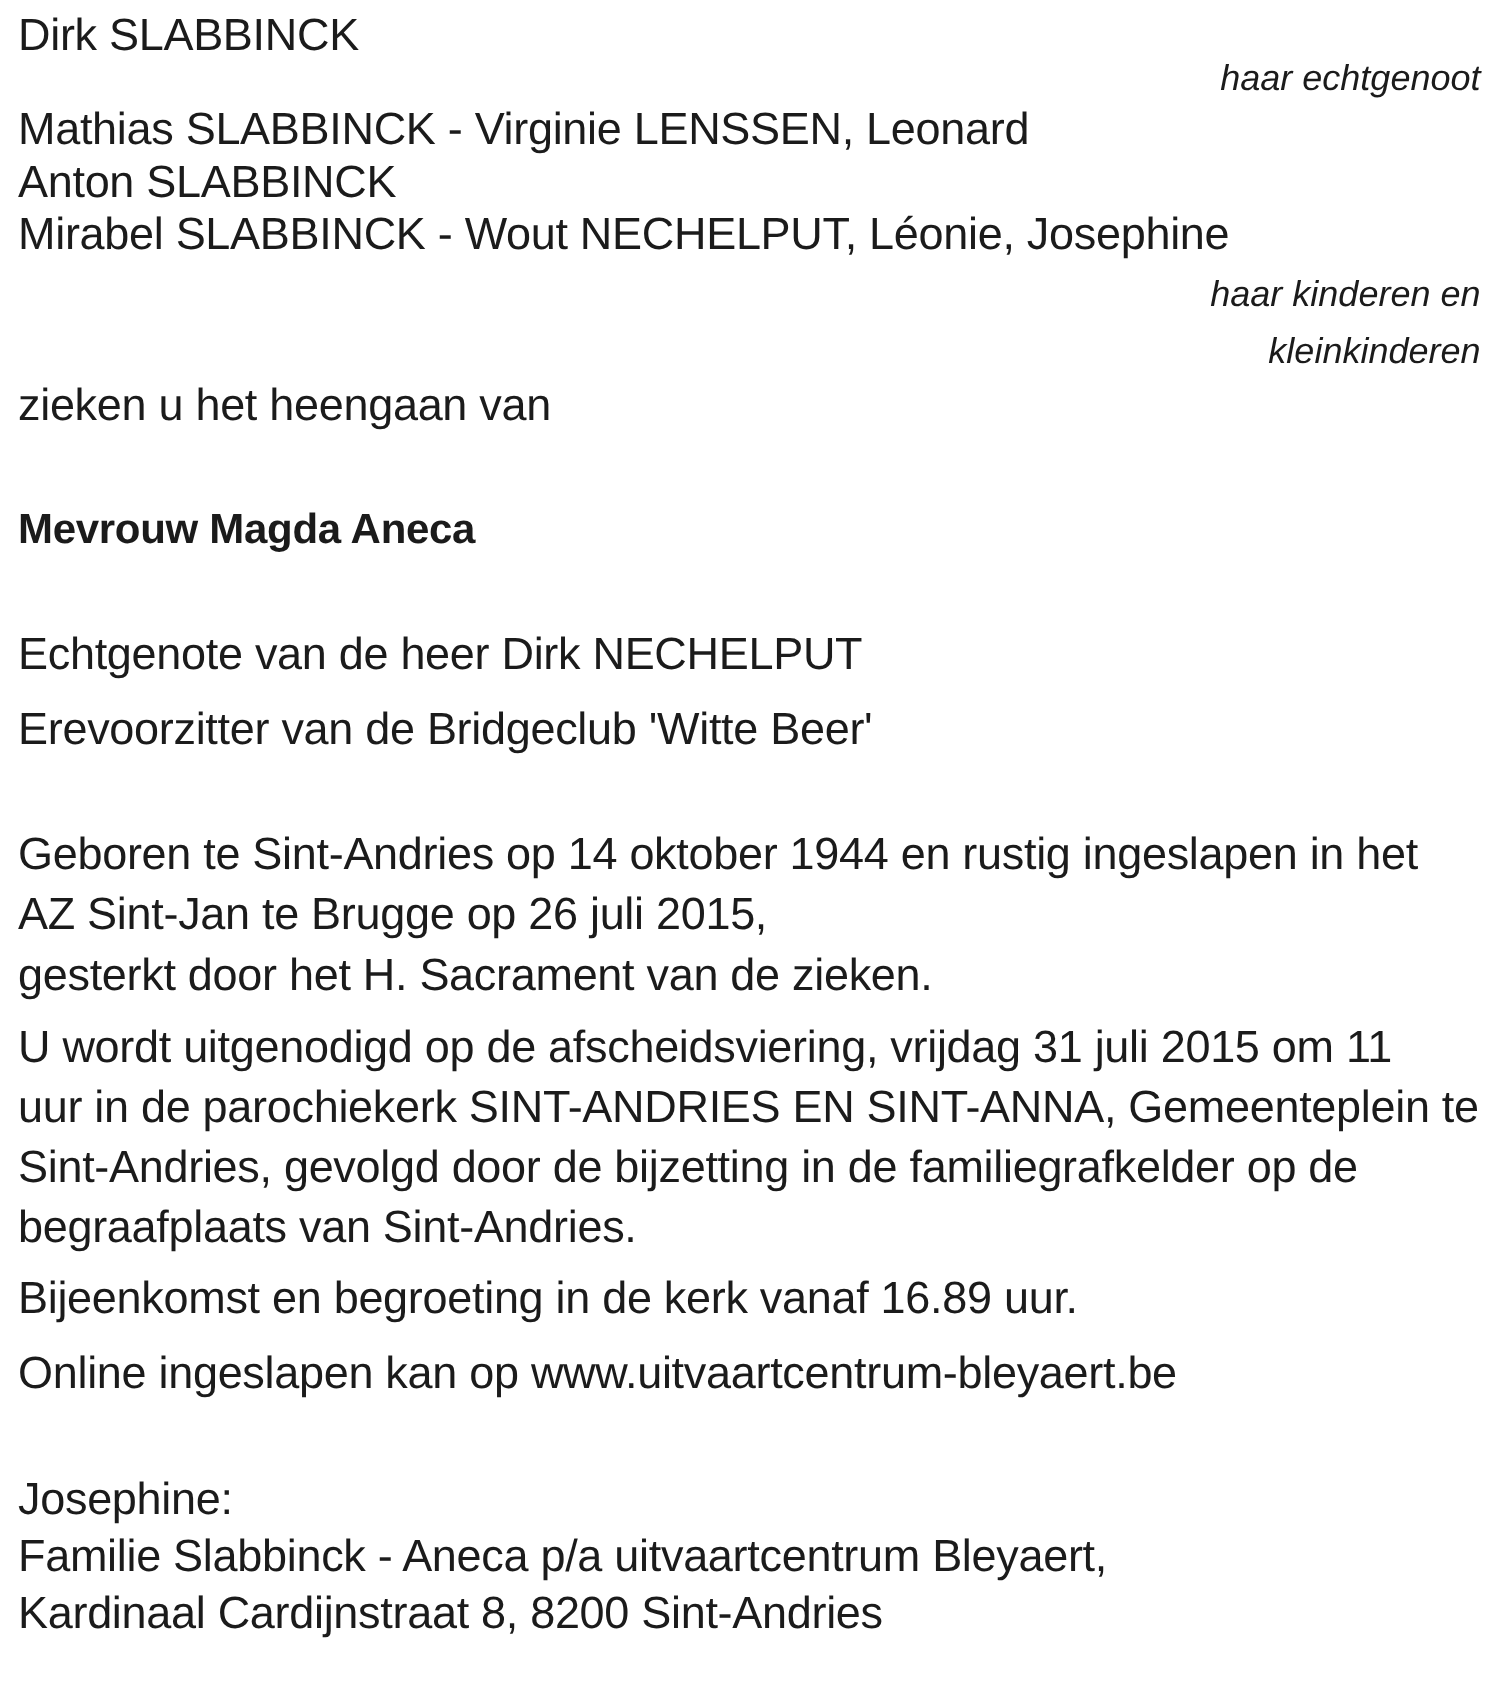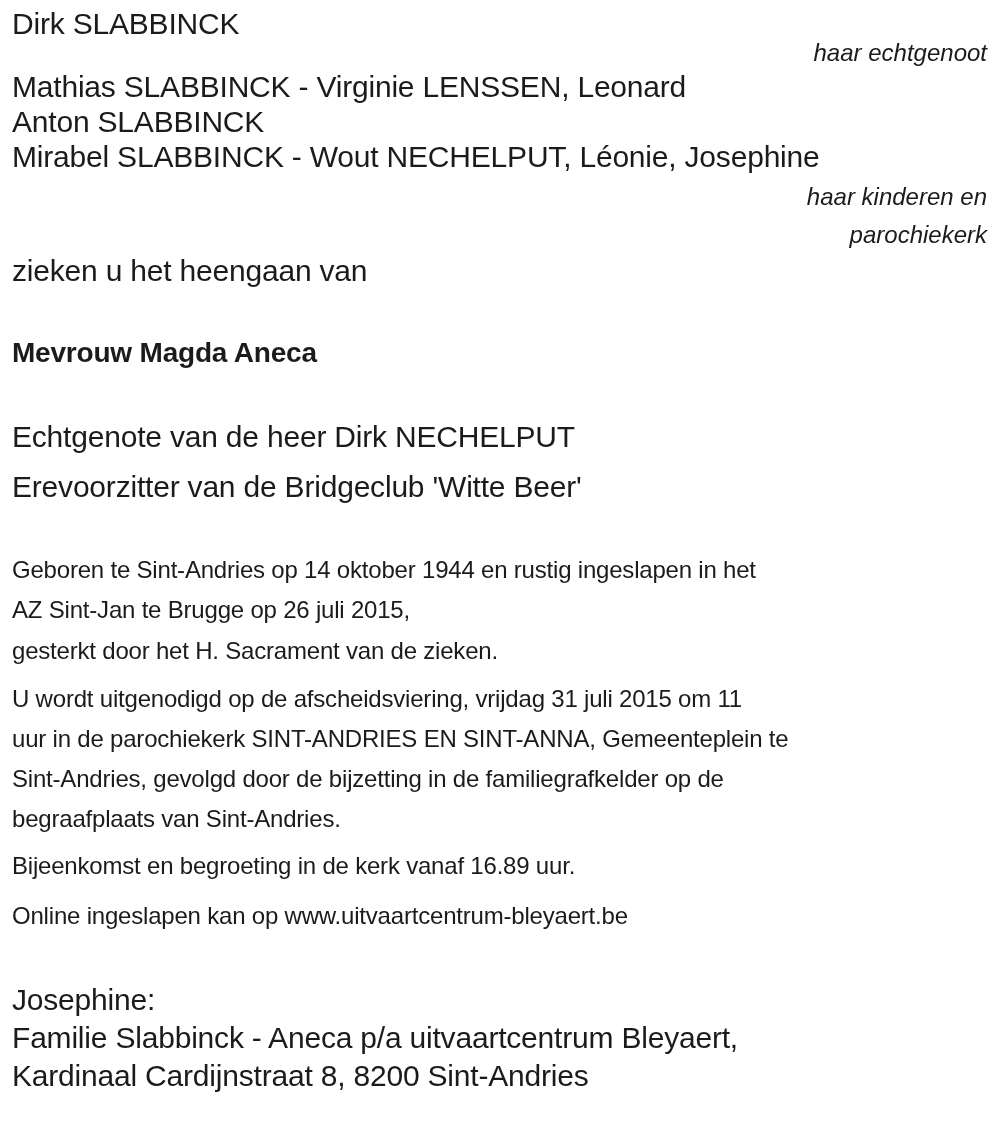--- a/index.html
+++ b/index.html
@@ -30,21 +30,21 @@
   h1 {
     font-size: 28px;
     line-height: 52px;
     font-weight: bold;
     margin: 38px 0 0 0;
     letter-spacing: -0.2px;
   }
   #subtitle-0 { margin-top: 40px; }
   #subtitle-1 { margin-top: 14px; }
   .para {
-    font-size: 24px;
+    font-size: 30px;
     line-height: 40px;
     letter-spacing: -0.2px;
     white-space: pre-line;
     margin: 0;
   }
   #para-birth-death { margin-top: 45px; }
   #para-sacrament   { margin-top: 1px; }
   #para-ceremony    { margin-top: 8px; }
   #para-gathering   { margin-top: 7px; }
   #para-condolence  { margin-top: 10px; }
@@ -59,21 +59,21 @@
 <div class="line rel" id="spouse-relation">haar echtgenoot</div>
 
 <div class="line child" id="child-0">Mathias SLABBINCK - Virginie LENSSEN, Leonard</div>
 
 <div class="line child" id="child-1">Anton SLABBINCK</div>
 
 <div class="line child" id="child-2">Mirabel SLABBINCK - Wout NECHELPUT, Léonie, Josephine</div>
 
 <div class="line rel" id="children-relation-0">haar kinderen en</div>
 
-<div class="line rel" id="children-relation-1">parochiekerk</div>
+<div class="line rel" id="children-relation-1">kleinkinderen</div>
 
 <div class="line t30" id="intro">zieken u het heengaan van</div>
 
 <h1 id="deceased-name">Mevrouw Magda Aneca</h1>
 
 <div class="line t30" id="subtitle-0">Echtgenote van de heer Dirk NECHELPUT</div>
 
 <div class="line t30" id="subtitle-1">Erevoorzitter van de Bridgeclub 'Witte Beer'</div>
 
 <p class="para" id="para-birth-death">Geboren te Sint-Andries op 14 oktober 1944 en rustig ingeslapen in het

